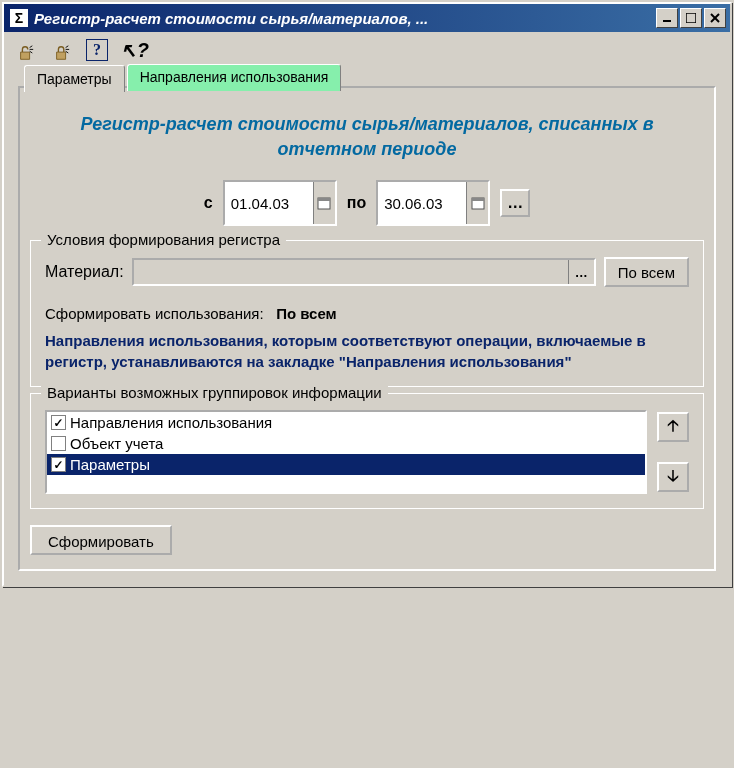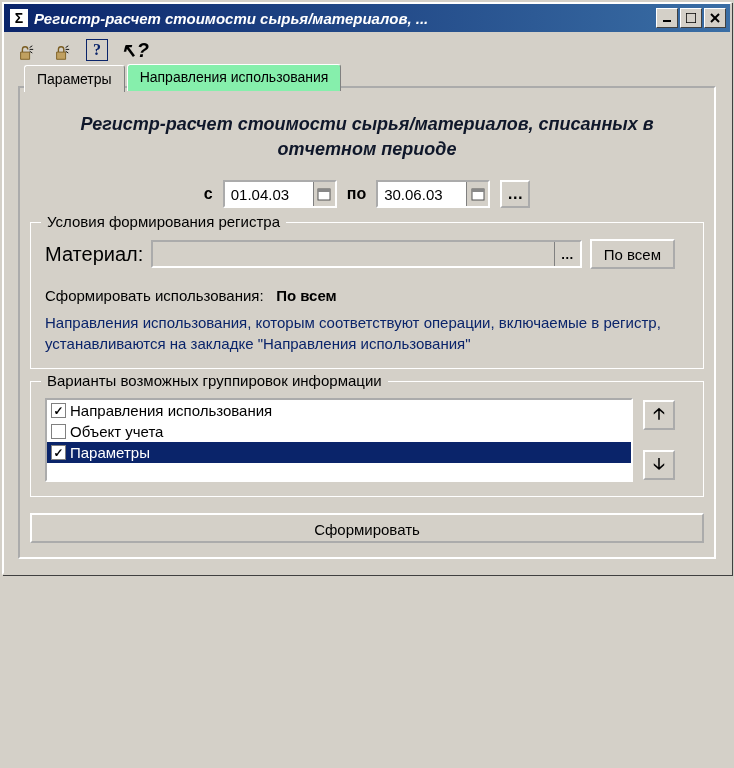--- a/index.html
+++ b/index.html
@@ -118,42 +118,42 @@
   }
   .tab.active {
     position: relative;
     top: 1px;
     background: #d4d0c8;
     padding-top: 5px;
     padding-bottom: 5px;
   }
   .panel-wrap { margin-top: 18px; }
   .heading {
-    color: #0f172a;
+    color: #0369a1;
     font-weight: bold;
     font-style: italic;
     font-size: 18px;
     text-align: center;
     margin-top: 14px;
     line-height: 1.4;
   }
   .date-row {
     display: flex;
     align-items: center;
     justify-content: center;
     gap: 10px;
     margin: 18px 0 14px 0;
     font-size: 16px;
     font-weight: bold;
   }
   .date-field {
     display: inline-flex;
     border: 2px inset #fff;
     background: #fff;
-    height: 28px;
+    height: 46px;
     align-items: stretch;
   }
   .date-field input {
     border: none;
     outline: none;
     font-family: inherit;
     font-size: 15px;
     width: 88px;
     padding: 2px 6px;
   }
@@ -169,38 +169,38 @@
     width: 30px; height: 28px;
     background: #d4d0c8;
     border: 2px outset #fff;
     display: inline-flex;
     align-items: center;
     justify-content: center;
     font-weight: bold;
   }
   .fieldset {
     border: 1px groove #fff;
-    margin-top: 12px;
-    padding: 10px 28px 14px 14px;
+    margin-top: 6px;
+    padding: 10px 14px 14px 14px;
     position: relative;
   }
   .fieldset .legend {
     position: absolute;
     top: -10px; left: 10px;
     background: #d4d0c8;
     padding: 0 6px;
     font-size: 15px;
   }
   .mat-row {
     display: flex;
     align-items: center;
     gap: 8px;
     margin-top: 6px;
   }
-  .mat-row label { font-size: 20px; }
+  .mat-row label { font-size: 16px; }
   .mat-field {
     flex: 1;
     display: inline-flex;
     border: 2px inset #fff;
     background: #d4d0c8;
     height: 28px;
     align-items: stretch;
   }
   .mat-field input {
     flex: 1;
@@ -231,20 +231,21 @@
   .direction-line {
     margin-top: 18px;
     font-size: 15px;
   }
   .direction-line .bold { font-weight: bold; }
   .help-text {
     color: #0a246a;
     font-size: 15px;
     margin-top: 8px;
     line-height: 1.4;
+    font-weight: bold;
   }
   .listbox {
     display: flex;
     gap: 10px;
     align-items: stretch;
     margin-top: 6px;
   }
   .list {
     flex: 1;
     border: 2px inset #fff;
@@ -287,21 +288,20 @@
     display: flex;
     align-items: center;
     justify-content: center;
     font-size: 16px;
     font-weight: bold;
   }
   .bottom-btns {
     display: flex;
     gap: 24px;
     margin-top: 16px;
-    flex-direction: column;
   }
   .bottom-btns .btn {
     padding: 6px 16px;
     font-size: 15px;
   }
   .underline { text-decoration: underline; }
 </style>
 </head>
 <body>
 

